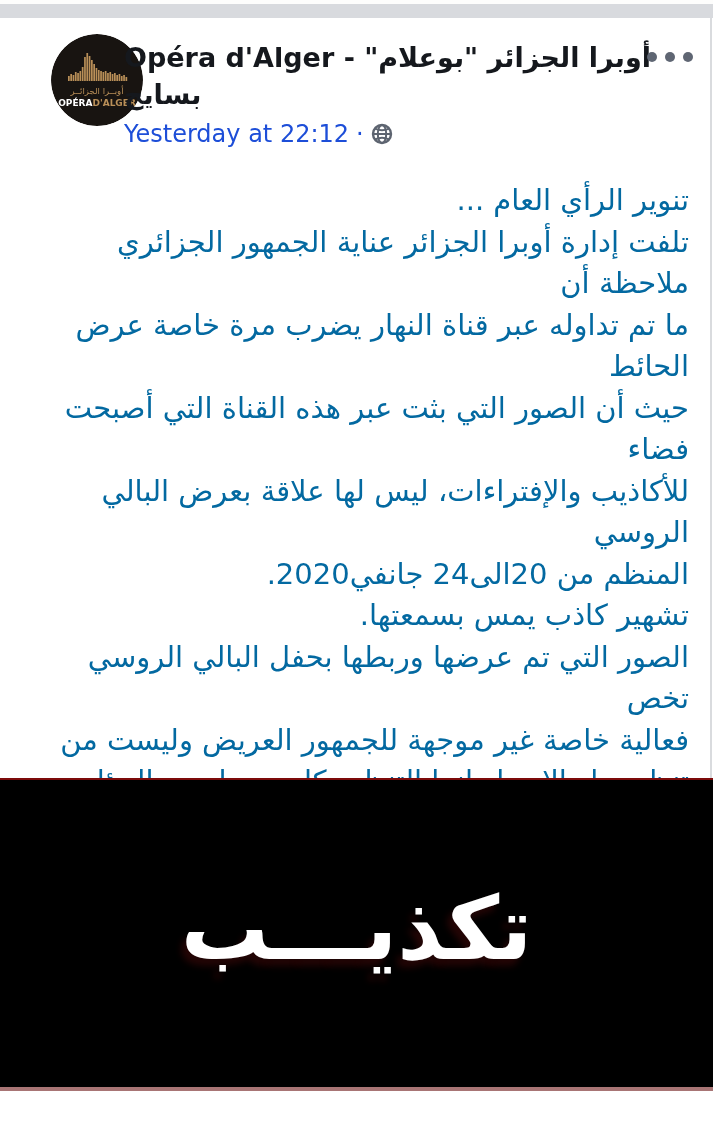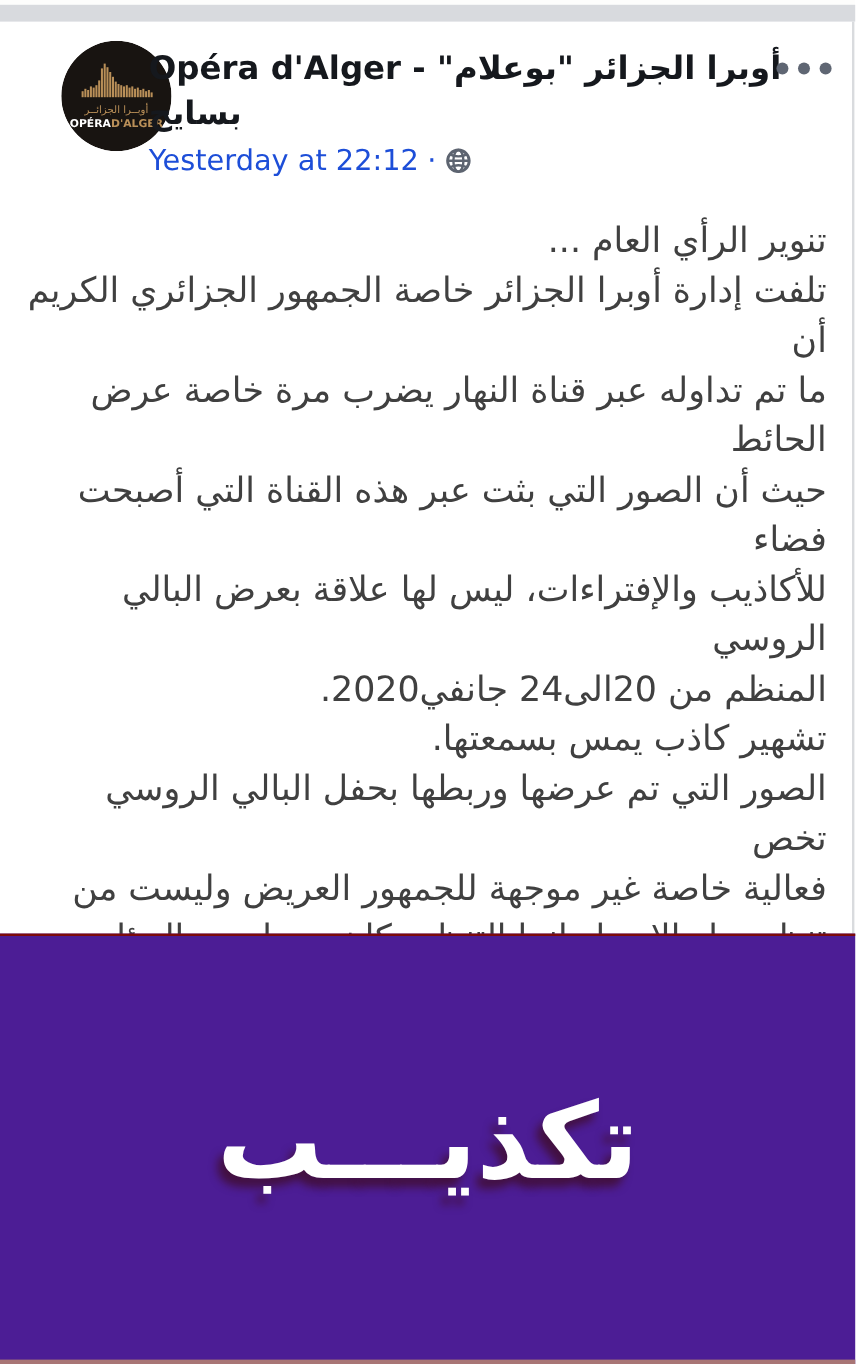--- a/index.html
+++ b/index.html
@@ -16,27 +16,27 @@
   .name-block{position:absolute;left:124px;top:39px;width:505px;cursor:pointer;}
   .name-line{font-weight:bold;font-size:27px;line-height:37px;color:#15181d;direction:ltr;text-align:left;white-space:nowrap;}
   .timestamp-row{position:absolute;left:124px;top:120px;display:flex;align-items:center;gap:7px;color:#1d4ed8;font-size:24px;cursor:pointer;}
   .menu-dots{position:absolute;left:641px;top:46px;display:flex;gap:8px;padding:6px;cursor:pointer;background:none;border:none;}
   .menu-dots .dot{width:10px;height:10px;border-radius:50%;background:#5f6673;}
 
   
   .body-text{
     position:absolute;left:0;top:180px;width:713px;box-sizing:border-box;
     padding:0 24px 0 22px;direction:rtl;text-align:right;
-    font-size:29px;line-height:41.5px;color:#404040;
+    font-size:29px;line-height:41.5px;color:#0369a1;
   }
 
   
   .banner{
-    position:absolute;left:0;top:778px;width:713px;height:359px;
-    background:#4c1d95;border-top:2px solid #7c0a0a;box-sizing:border-box;
+    position:absolute;left:0;top:778px;width:713px;height:313px;
+    background:#000000;border-top:2px solid #7c0a0a;box-sizing:border-box;
     display:flex;align-items:center;justify-content:center;cursor:pointer;
   }
   .banner-word{
     direction:rtl;font-weight:bold;font-size:88px;color:#ffffff;
     text-shadow:-5px 7px 7px rgba(60,8,8,0.6);margin-top:-14px;
   }
   .banner-bottom-strip{position:absolute;left:0;bottom:0;width:713px;height:4px;background:#a87575;}
 </style>
 </head>
 <body>
@@ -105,21 +105,21 @@
   </div>
 
   <button class="menu-dots" aria-label="menu">
     <span class="dot"></span>
     <span class="dot"></span>
     <span class="dot"></span>
   </button>
 
   <div class="body-text">
     <div>تنوير الرأي العام ...</div>
-    <div>تلفت إدارة أوبرا الجزائر خاصة الجمهور الجزائري الكريم أن</div>
+    <div>تلفت إدارة أوبرا الجزائر عناية الجمهور الجزائري ملاحظة أن</div>
     <div>ما تم تداوله عبر قناة النهار يضرب مرة خاصة عرض الحائط</div>
     <div>حيث أن الصور التي بثت عبر هذه القناة التي أصبحت فضاء</div>
     <div>للأكاذيب والإفتراءات، ليس لها علاقة بعرض البالي الروسي</div>
     <div>المنظم من 20الى24 جانفي2020.</div>
     <div>تشهير كاذب يمس بسمعتها.</div>
     <div>الصور التي تم عرضها وربطها بحفل البالي الروسي تخص</div>
     <div>فعالية خاصة غير موجهة للجمهور العريض وليست من</div>
     <div>تنظيم دار الاوبرا وإنما التنظيم كان من إحدى الهيئات التي</div>
     <div>استأجرت السنة الماضية فضاء دار الاوبرا.</div>
   </div>

